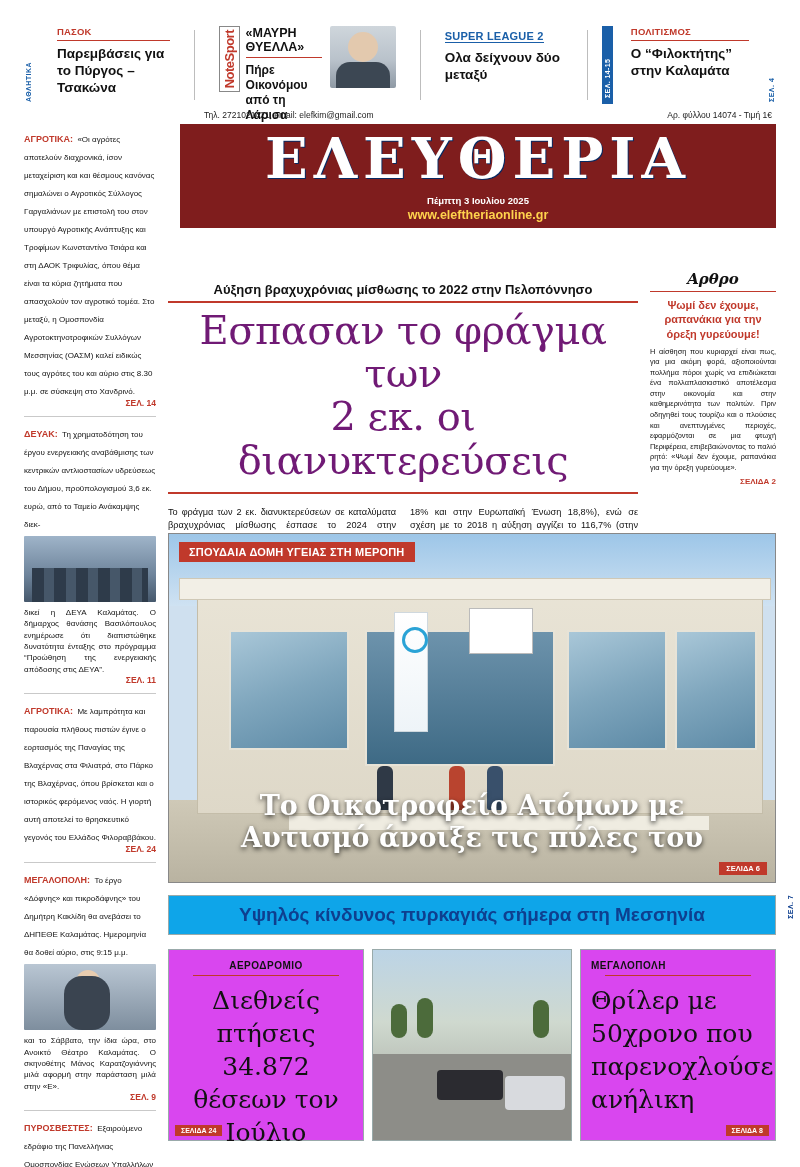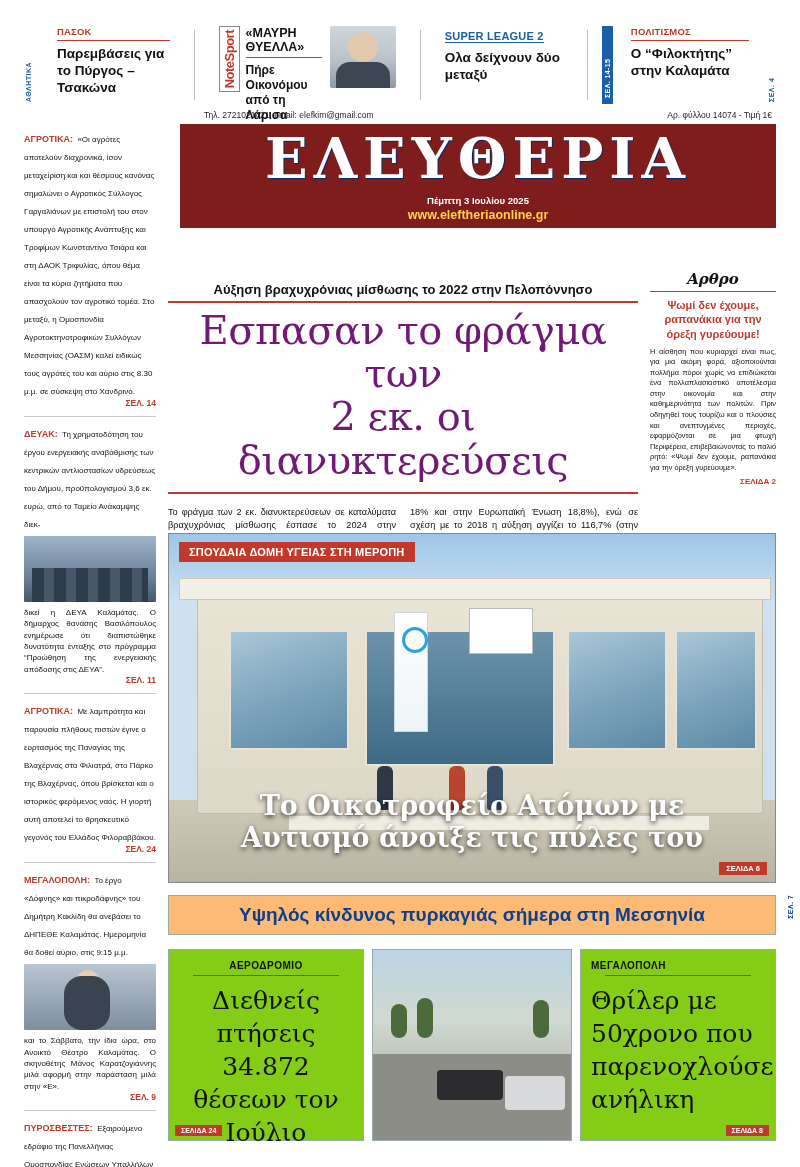--- a/index.html
+++ b/index.html
@@ -118,26 +118,26 @@
   .person { position:absolute; bottom:72px; width:16px; height:44px; border-radius:6px 6px 2px 2px; }
   .feat-head { position: absolute; left: 0; right: 0; bottom: 28px; text-align: center;
      font-family:"DejaVu Serif",serif; font-weight: bold; color: #fff; font-size: 27px; line-height: 1.18;
      text-shadow: 0 2px 5px rgba(0,0,0,.75); padding: 0 14px; }
   .feat-page { position:absolute; right: 8px; bottom: 7px; background:#c0392b; color:#fff;
      font-size: 7.5px; font-weight:bold; padding: 2px 7px; }
 
   
   .firebar { position:absolute; left: 168px; top: 895px; width: 608px; height: 40px;
      border: 1px solid #9aa; display:flex; align-items:center; justify-content:center;
-     background:#fdba74; }
+     background:#0ea5e9; }
   .firebar span { color: #0e3f8f; font-weight: bold; font-size: 19px; }
 
   
   .bottom { position:absolute; left: 168px; top: 949px; width: 608px; height: 192px; display:flex; gap:8px; }
-  .bb { border: 1px solid #9aa; position: relative; background:#84cc16; }
+  .bb { border: 1px solid #9aa; position: relative; background:#d946ef; }
   .bb1 { width: 196px; padding: 10px 10px; text-align:center; }
   .bb2 { width: 200px; overflow:hidden; }
   .bb3 { width: 196px; padding: 10px 10px; }
   .bb-kicker { color:#111; font-size: 10px; font-weight: bold; letter-spacing:.5px; }
   .bb-rule { height:1px; background:#c0392b; margin: 4px 14px 8px 14px; }
   .bb-title { font-family:"DejaVu Serif",serif; font-size: 25px; line-height:1.32; color:#111; }
   .bb-page { position:absolute; background:#c0392b; color:#fff; font-size:7px; font-weight:bold;
      padding:2px 6px; bottom: 4px; }
   .bb1 .bb-page { left: 6px; }
   .bb3 .bb-page { right: 6px; }

